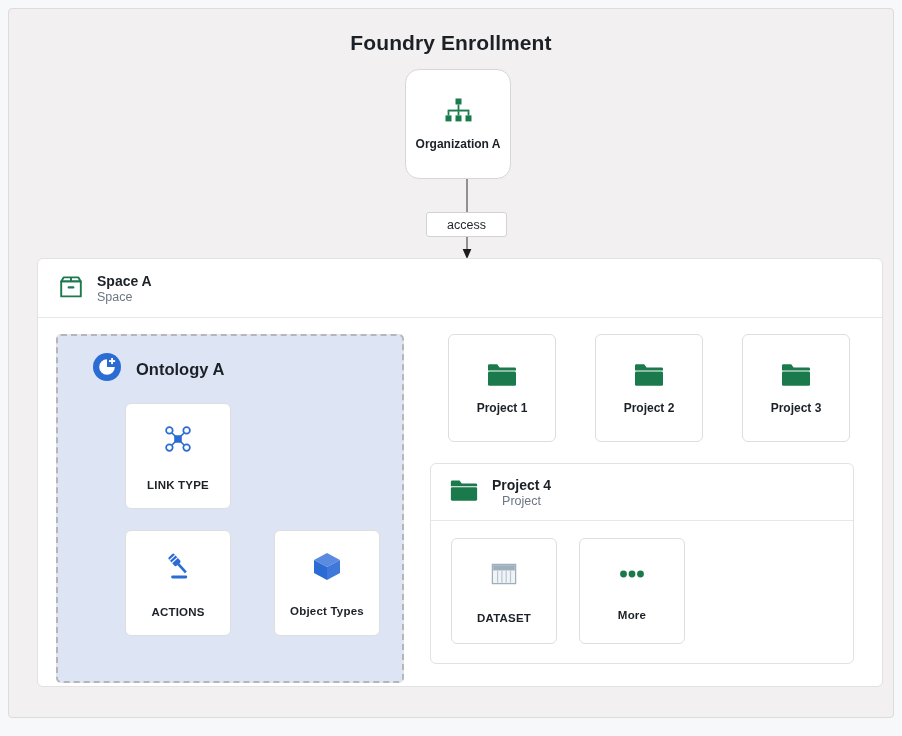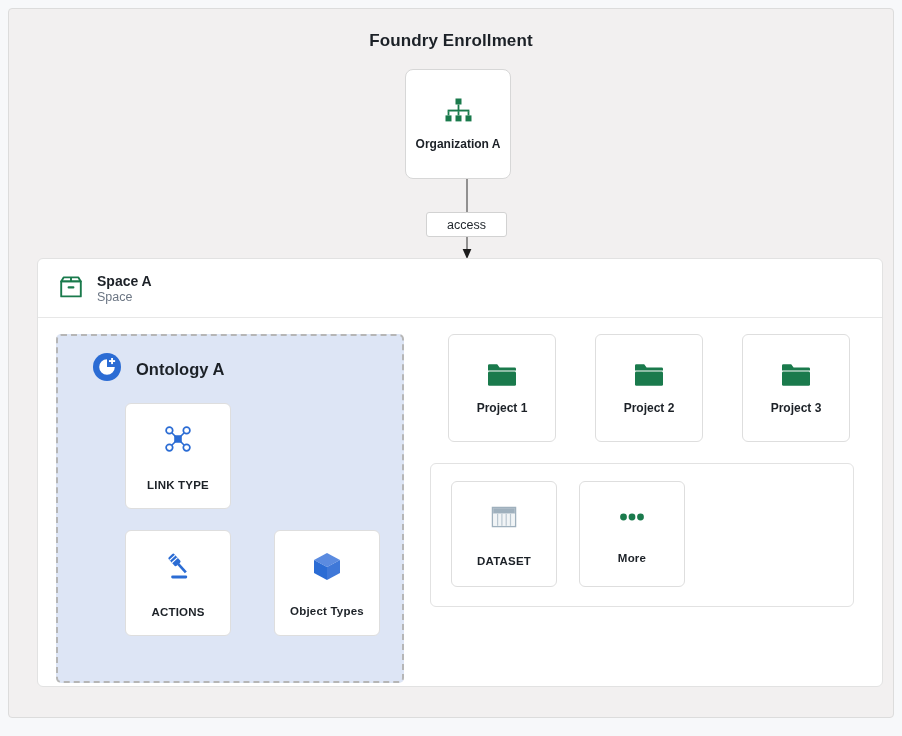--- a/index.html
+++ b/index.html
@@ -23,34 +23,34 @@
     background: #f2f0f0;
     border: 1px solid #dcdcdc;
     border-radius: 4px;
   }
 
   .diagram-title {
     position: absolute;
     left: 0; top: 22px;
     width: 100%;
     text-align: center;
-    font-size: 17px;
+    font-size: 21px;
     font-weight: bold;
     color: #1c2127;
     letter-spacing: 0.1px;
   }
 
   
   .org-card {
     position: absolute;
     left: 396px; top: 60px;
     width: 106px; height: 110px;
     background: #ffffff;
     border: 1px solid #d7d7d7;
-    border-radius: 8px;
+    border-radius: 14px;
     display: flex;
     flex-direction: column;
     align-items: center;
     justify-content: center;
     gap: 7px;
   }
   .org-card .label {
     font-size: 12px;
     font-weight: bold;
     color: #1c2127;
@@ -345,20 +345,32 @@
                   <path d="M2 6.4 L2 3.6 A1.4 1.4 0 0 1 3.4 2.2 L11.2 2.2 L13.6 5.4 L28.6 5.4 A1.4 1.4 0 0 1 30 6.8 L30 8.4 L2 8.4 Z" fill="#1a7a4c"></path>
                   <rect x="2" y="9.6" width="28" height="14.2" rx="1.4" fill="#1a7a4c"></rect>
                 </svg>
               </span>
               <span class="tlabel">Project 3</span>
             </div>
 
           </div>
 
           <div class="project-card">
+            <div class="card-header">
+              <span class="icon">
+                <svg width="30" height="25" viewBox="0 0 32 26">
+                  <path d="M2 6.4 L2 3.6 A1.4 1.4 0 0 1 3.4 2.2 L11.2 2.2 L13.6 5.4 L28.6 5.4 A1.4 1.4 0 0 1 30 6.8 L30 8.4 L2 8.4 Z" fill="#1a7a4c"></path>
+                  <rect x="2" y="9.6" width="28" height="14.2" rx="1.4" fill="#1a7a4c"></rect>
+                </svg>
+              </span>
+              <span class="htext">
+                <span class="title">Project 4</span>
+                <span class="subtitle">Project</span>
+              </span>
+            </div>
 
             <div class="pbody">
 
               <div class="tile">
                 <span class="icon">
                   <svg width="30" height="30" viewBox="0 0 30 30">
                     <rect x="3.5" y="5.5" width="23" height="19" fill="#ffffff" stroke="#9fb0bd" stroke-width="1.5"></rect>
                     <rect x="4.2" y="6.2" width="21.6" height="5.4" fill="#9fb0bd"></rect>
                     <rect x="4.2" y="11.8" width="21.6" height="12" fill="#f1f4f6"></rect>
                     <line x1="8.6" y1="11.8" x2="8.6" y2="23.8" stroke="#b9c6d0" stroke-width="1.2"></line>

